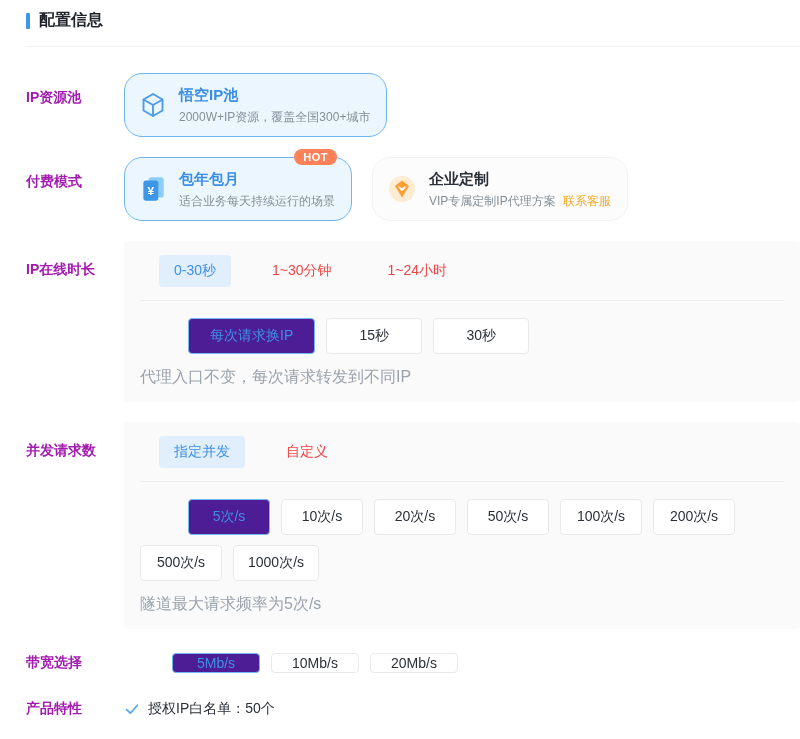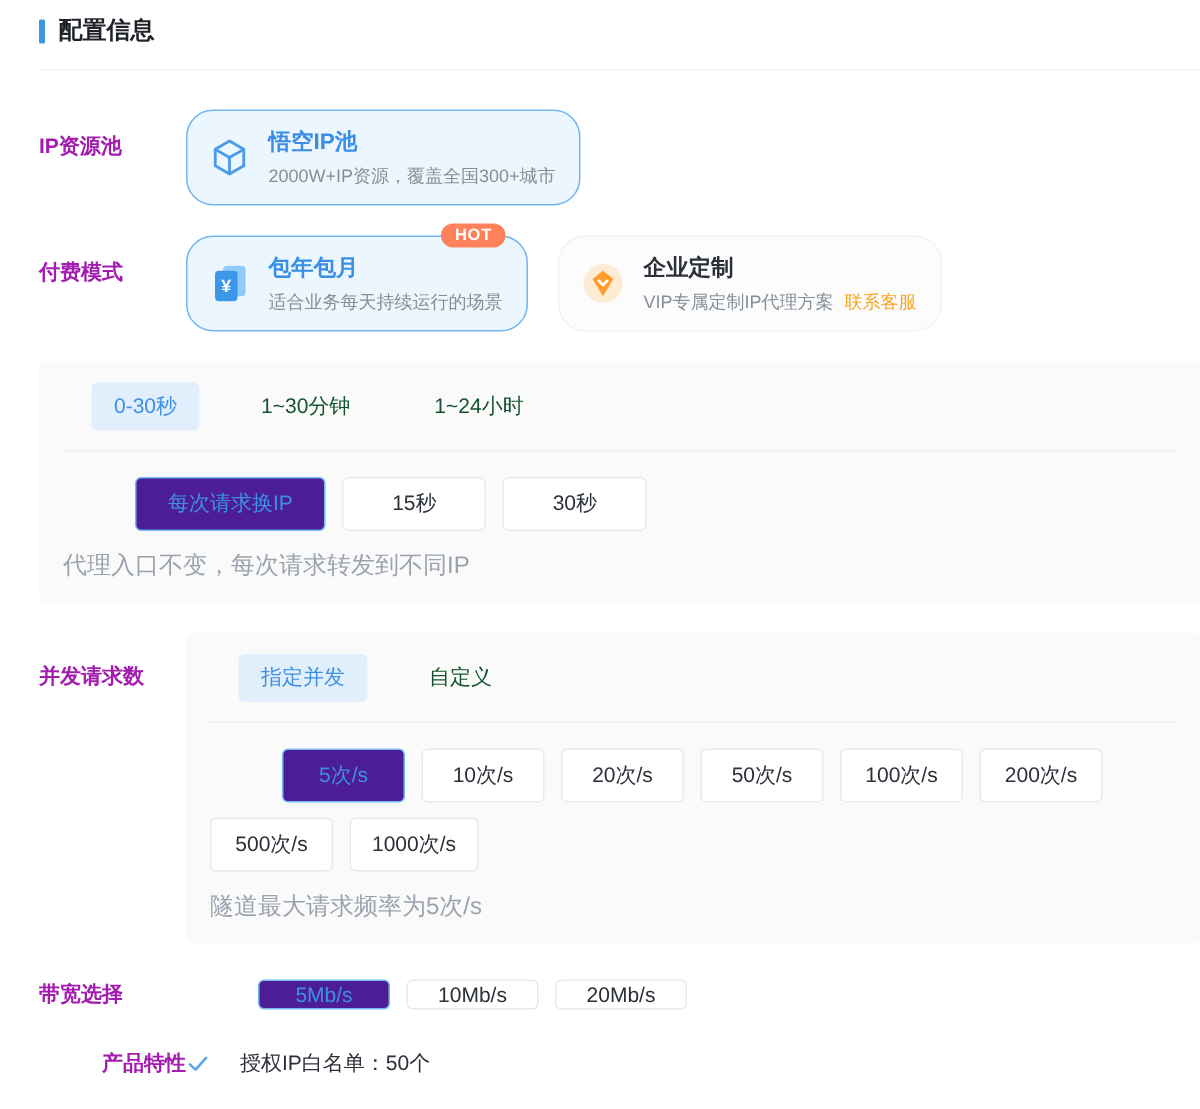--- a/index.html
+++ b/index.html
@@ -24,44 +24,44 @@
   .card-title { font-size:15px; font-weight:bold; color:#2b3038; line-height:20px; }
   .card-title.blue { color:#3a8ee6; }
   .card-desc { font-size:12px; color:#858f99; margin-top:4px; white-space:nowrap; }
   .card-desc .link { color:#f5a623; cursor:pointer; margin-left:4px; }
   .hot-badge { position:absolute; top:-9px; right:14px; background:#ff8159; color:#fff; font-size:11px;
                font-weight:bold; padding:2px 9px; border-radius:10px; letter-spacing:.5px; }
 
   
   .panel { background:#fafafb; border-radius:4px; padding:14px 16px 14px 16px; }
   .tabs { display:flex; gap:26px;margin-left:19px; }
-  .tab { font-size:14px; color:#14532d; padding:7px 15px; border-radius:4px; cursor:pointer; }
+  .tab { font-size:14px; color:#ef4444; padding:7px 15px; border-radius:4px; cursor:pointer; }
   .tab.selected { background:#e1eefb; color:#3e90e5; }
   .panel-divider { border-top:1px solid #ebedef; margin:13px 0 17px; }
 
   .opts { display:flex; flex-wrap:wrap; gap:10px 11px; }
   .opt { height:36px; min-width:82px; padding:0 14px; background:#fff; border:1px solid #e7e9eb; border-radius:4px;
          font-size:14px; color:#2b3038; cursor:pointer; font-family:inherit; display:inline-flex;
          align-items:center; justify-content:center; position:relative; }
   .opt.selected { background:#4c1d95; border-color:#73b8f3; color:#3e90e5;margin-left:48px; }
   .opt.wide { padding:0 21px; }
   .panel-note { font-size:16px; color:#9aa3ad; margin-top:13px; }
 
   .opts-sm .opt { height:20px; min-width:88px; }
 
-  .feature-line { display:flex; align-items:center; font-size:14px; color:#2b3038;gap:12px; }
+  .feature-line { display:flex; align-items:center; font-size:14px; color:#2b3038; }
   .feature-line .check-icon { display:inline-flex; margin-right:8px; }
 
   
   .row-ip-pool   { margin-top:26px; }
   .row-pay-mode  { margin-top:20px; }
   .row-online    { margin-top:20px; }
   .row-concur    { margin-top:20px; }
   .row-bandwidth { margin-top:24px; align-items:center; }
-  .row-features  { margin-top:27px; align-items:center;text-align:right; }
+  .row-features  { margin-top:27px; align-items:center; }
   .row-ip-pool .row-label, .row-pay-mode .row-label { padding-top:16px; }
   .row-online .row-label, .row-concur .row-label { padding-top:20px; }
   .pay-cards { display:flex; gap:20px; }
 </style>
 </head>
 <body>
 
 <div>
 
   <div class="section-header">
@@ -122,20 +122,21 @@
             <div class="card-desc">
               <span>VIP专属定制IP代理方案</span>
               <span class="link">联系客服</span>
             </div>
           </div>
         </div>
       </div>
     </div>
 
     <div class="row row-online">
+      <div class="row-label">IP在线时长</div>
       <div class="row-content">
         <div class="panel">
           <div class="tabs">
             <div class="tab selected">0-30秒</div>
             <div class="tab">1~30分钟</div>
             <div class="tab">1~24小时</div>
           </div>
           <div class="panel-divider"></div>
           <div class="opts">
             <button class="opt wide selected">每次请求换IP</button>

